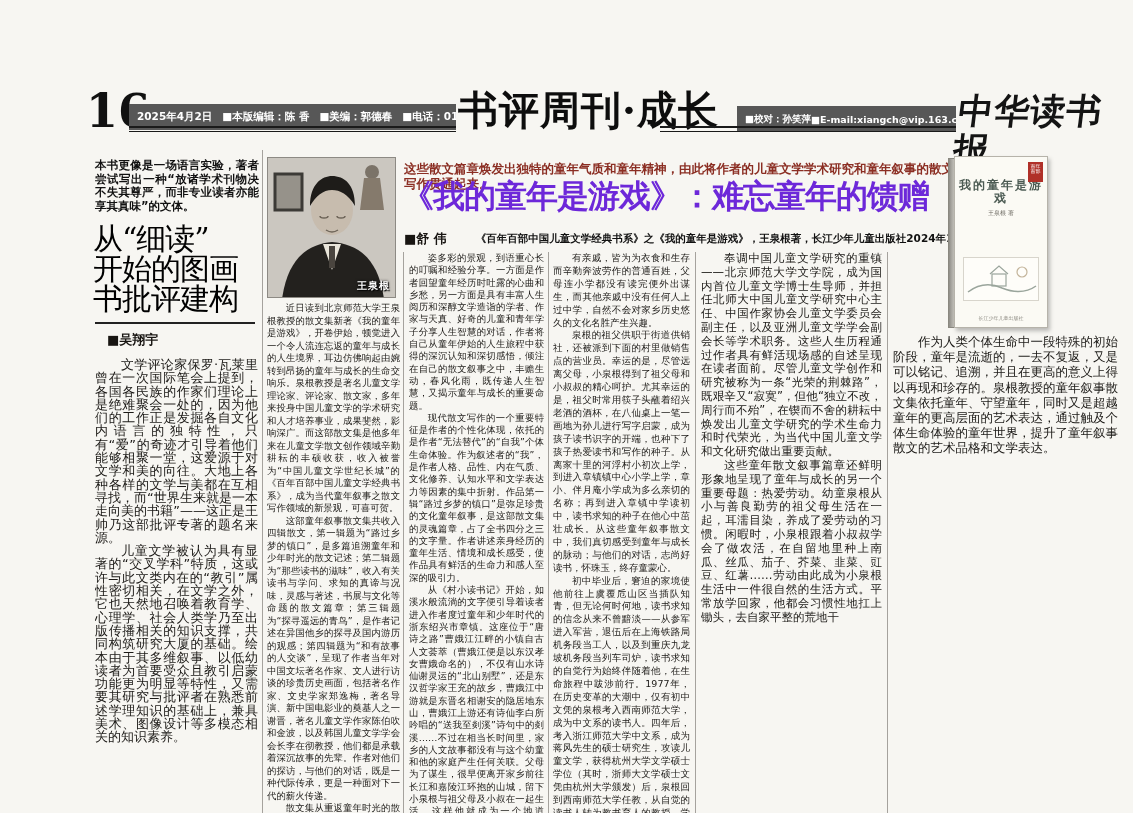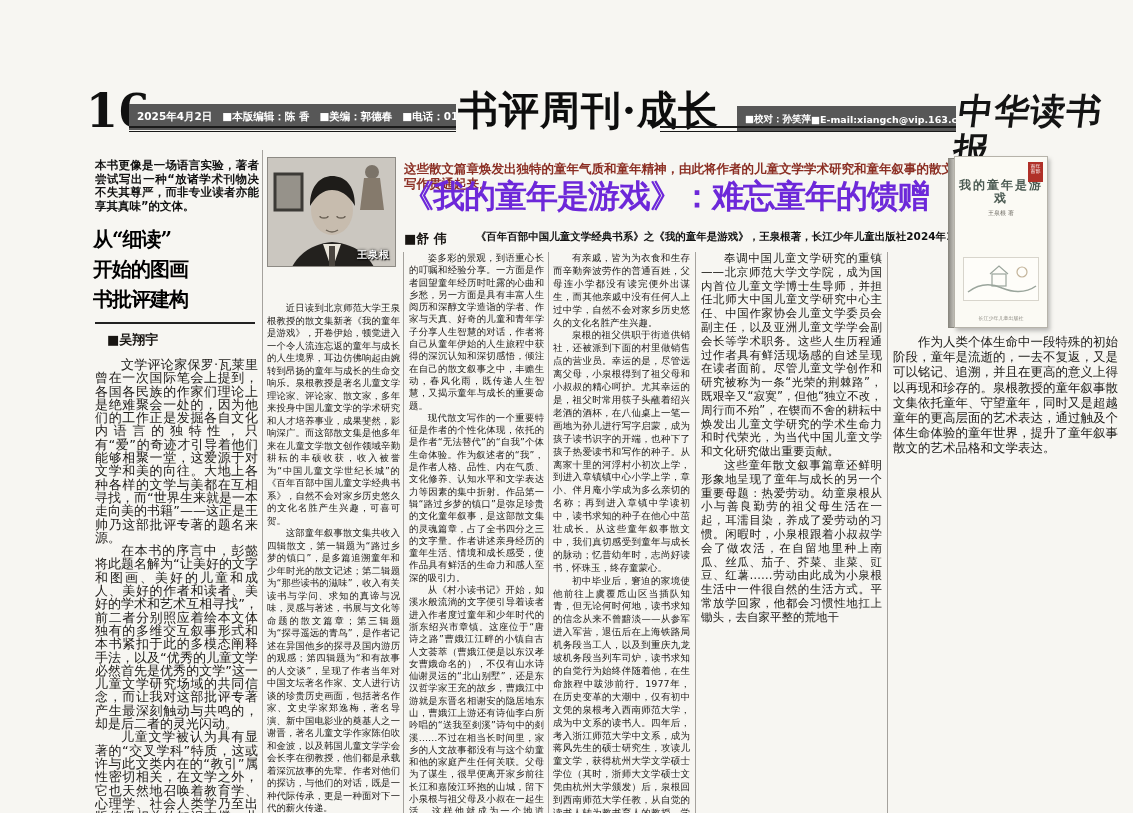--- a/index.html
+++ b/index.html
@@ -22,39 +22,39 @@
 .masthead{position:absolute;left:956px;top:92px;font-family:"DejaVu Serif","Liberation Serif",serif;
   font-weight:900;font-size:35px;line-height:1.1;transform:skewX(-7deg);letter-spacing:1px;color:#141414}
 
 
 .vline{position:absolute;width:1px;background:#a5a29d}
 
 
 .intro{position:absolute;left:95px;top:159px;width:164px;font-size:11.5px;line-height:13.6px;
   font-weight:700;text-align:justify;color:#111}
 .left-headline{position:absolute;left:93px;top:224px;width:170px;
-  font-family:"DejaVu Serif","Liberation Serif",serif;font-weight:700;
-  font-size:20px;line-height:30px;letter-spacing:-1px;color:#000}
+  font-family:"DejaVu Serif","Liberation Serif",serif;font-weight:400;
+  font-size:30px;line-height:30px;letter-spacing:-1px;color:#000}
 .byline-rule{position:absolute;left:95px;top:322px;width:160px;height:2px;background:#222}
 .left-byline{position:absolute;left:107px;top:331px;font-size:13px;font-weight:700}
 .left-body{position:absolute;left:95px;top:358px;width:163px;height:455px;
   font-size:13px;line-height:13.3px;text-align:justify;overflow:hidden;color:#1b1916}
 .left-body p{text-indent:2em}
 
 
-.photo{position:absolute;left:267px;top:157px;width:129px;height:110px;background:#15803d;
+.photo{position:absolute;left:267px;top:157px;width:129px;height:141px;background:#15803d;
   border:1px solid #8d8a84;overflow:hidden}
 .photo-caption{position:absolute;right:5px;bottom:4px;color:#fff;font-size:10px;font-weight:700;
   text-shadow:0 0 3px #000,1px 1px 1px #000;letter-spacing:1px}
 .kicker{position:absolute;left:404px;top:161px;width:556px;font-size:12.5px;line-height:1.2;
   font-weight:700;color:#8b2e23}
 .headline{position:absolute;left:402px;top:176px;width:556px;
   font-family:"DejaVu Serif","Liberation Serif",serif;font-weight:700;font-size:32px;
   line-height:1.25;letter-spacing:-1px;color:#6d28d9;white-space:nowrap}
-.byline-row{position:absolute;left:404px;top:230px;width:552px;display:flex;gap:29px;align-items:flex-start}
+.byline-row{position:absolute;left:404px;top:230px;width:552px;display:flex;gap:29px;align-items:center}
 .main-byline{font-size:13px;font-weight:700;white-space:nowrap}
 .bookinfo{font-size:10.5px;font-weight:700;white-space:nowrap;color:#111}
 
 
 .book{position:absolute;left:948px;top:156px;width:101px;height:174px}
 .book .spine{position:absolute;left:0;top:2px;width:7px;height:170px;
   background:linear-gradient(90deg,#8e8c86,#c6c4bd);border:1px solid #8a8880}
 .book .face{position:absolute;left:6px;top:0;width:94px;height:172px;background:#fbfaf4;
   border:1px solid #b6b3aa;box-shadow:2px 3px 4px rgba(0,0,0,.25)}
 .book .badge{position:absolute;top:5px;right:4px;width:15px;height:20px;background:#b03028;
@@ -110,21 +110,20 @@
   <h2 class="left-headline">
     <span>从“细读”</span><br>
     <span>开始的图画</span><br>
     <span>书批评建构</span>
   </h2>
   <div class="byline-rule"></div>
   <div class="left-byline">■吴翔宇</div>
 
   <div class="left-body">
     <p>文学评论家保罗·瓦莱里曾在一次国际笔会上提到，各国各民族的作家们理论上是绝难聚会一处的，因为他们的工作正是发掘各自文化内语言的独特性，只有“爱”的奇迹才引导着他们能够相聚一堂，这爱源于对文学和美的向往。大地上各种各样的文学与美都在互相寻找，而“世界生来就是一本走向美的书籍”——这正是王帅乃这部批评专著的题名来源。</p>
-    <p>在本书的序言中，彭懿将此题名解为“让美好的文字和图画、美好的儿童和成人、美好的作者和读者、美好的学术和艺术互相寻找”，前二者分别照应着绘本文体独有的多维交互叙事形式和本书紧扣于此的多模态阐释手法，以及“优秀的儿童文学必然首先是优秀的文学”这一儿童文学研究场域的共同信念，而让我对这部批评专著产生最深刻触动与共鸣的，却是后二者的灵光闪动。</p>
     <p>儿童文学被认为具有显著的“交叉学科”特质，这或许与此文类内在的“教引”属性密切相关，在文学之外，它也天然地召唤着教育学、心理学、社会人类学乃至出版传播相关的知识支撑，共同构筑研究大厦的基础。绘本由于其多维叙事、以低幼读者为首要受众且教引启蒙功能更为明显等特性，又需要其研究与批评者在熟悉前述学理知识的基础上，兼具美术、图像设计等多模态相关的知识素养。</p>
   </div>
 
   <div class="photo">
     <svg width="129" height="141" viewBox="0 0 129 141">
       <rect width="129" height="141" fill="#cbc7c0"></rect>
       <rect x="7" y="16" width="27" height="36" fill="#96928a" stroke="#3c3a36" stroke-width="3"></rect>
       <circle cx="104" cy="14" r="7" fill="#7b7368"></circle>
       <path d="M96,20 L112,20 L116,52 L92,52 Z" fill="#857a6c"></path>
       <path d="M14,141 C20,98 42,86 64,84 C88,86 110,98 116,141 Z" fill="#23211e"></path>
@@ -158,34 +157,34 @@
           <rect x="28" y="16" width="14" height="12" fill="none" stroke="#9aa59c" stroke-width="1.2"></rect>
           <path d="M26,16 L35,8 L44,16" fill="none" stroke="#9aa59c" stroke-width="1.2"></path>
           <circle cx="58" cy="14" r="5" fill="none" stroke="#c3b49a" stroke-width="1.2"></circle>
         </svg>
       </div>
       <div class="cover-pub">长江少年儿童出版社</div>
     </div>
   </div>
 
   <div class="bodycol c1">
-    <p>近日读到北京师范大学王泉根教授的散文集新著《我的童年是游戏》，开卷伊始，顿觉进入一个令人流连忘返的童年与成长的人生境界，耳边仿佛响起由婉转到昂扬的童年与成长的生命交响乐。泉根教授是著名儿童文学理论家、评论家、散文家，多年来投身中国儿童文学的学术研究和人才培养事业，成果斐然，影响深广。而这部散文集是他多年来在儿童文学散文创作领域辛勤耕耘的丰硕收获，收入被誉为“中国儿童文学世纪长城”的《百年百部中国儿童文学经典书系》，自然不会对家乡历史悠久的文化名胜产生兴趣，可喜可贺。</p>
+    <p>近日读到北京师范大学王泉根教授的散文集新著《我的童年是游戏》，开卷伊始，顿觉进入一个令人流连忘返的童年与成长的人生境界，耳边仿佛响起由婉转到昂扬的童年与成长的生命交响乐。泉根教授是著名儿童文学理论家、评论家、散文家，多年来投身中国儿童文学的学术研究和人才培养事业，成果斐然，影响深广。而这部散文集是他多年来在儿童文学散文创作领域辛勤耕耘的丰硕收获，收入被誉为“中国儿童文学世纪长城”的《百年百部中国儿童文学经典书系》，成为当代童年叙事之散文写作领域的新景观，可喜可贺。</p>
     <p>这部童年叙事散文集共收入四辑散文，第一辑题为“路过乡梦的镇口”，是多篇追溯童年和少年时光的散文记述；第二辑题为“那些读书的滋味”，收入有关读书与学问、求知的真谛与况味，灵感与著述，书展与文化等命题的散文篇章；第三辑题为“探寻遥远的青鸟”，是作者记述在异国他乡的探寻及国内游历的观感；第四辑题为“和有故事的人交谈”，呈现了作者当年对中国文坛著名作家、文人进行访谈的珍贵历史画面，包括著名作家、文史学家郑逸梅，著名导演、新中国电影业的奠基人之一谢晋，著名儿童文学作家陈伯吹和金波，以及韩国儿童文学学会会长李在彻教授，他们都是承载着深沉故事的先辈。作者对他们的探访，与他们的对话，既是一种代际传承，更是一种面对下一代的薪火传递。</p>
     <p>散文集从重返童年时光的散文叙事到回顾人生旅程重要阶段的心路历程，从呈现事业与人生之路多</p>
   </div>
 
   <div class="bodycol c2">
     <p>姿多彩的景观，到语重心长的叮嘱和经验分享。一方面是作者回望童年经历时吐露的心曲和乡愁，另一方面是具有丰富人生阅历和深醇文学造诣的学者、作家与天真、好奇的儿童和青年学子分享人生智慧的对话，作者将自己从童年伊始的人生旅程中获得的深沉认知和深切感悟，倾注在自己的散文叙事之中，丰赡生动，春风化雨，既传递人生智慧，又揭示童年与成长的重要命题。</p>
     <p>现代散文写作的一个重要特征是作者的个性化体现，依托的是作者“无法替代”的“自我”个体生命体验。作为叙述者的“我”，是作者人格、品性、内在气质、文化修养、认知水平和文学表达力等因素的集中折射。作品第一辑“路过乡梦的镇口”是弥足珍贵的文化童年叙事，是这部散文集的灵魂篇章，占了全书四分之三的文字量。作者讲述亲身经历的童年生活、情境和成长感受，使作品具有鲜活的生命力和感人至深的吸引力。</p>
     <p>从《村小读书记》开始，如溪水般流淌的文字便引导着读者进入作者度过童年和少年时代的浙东绍兴市章镇。这座位于“唐诗之路”曹娥江江畔的小镇自古人文荟萃（曹娥江便是以东汉孝女曹娥命名的），不仅有山水诗仙谢灵运的“北山别墅”，还是东汉哲学家王充的故乡，曹娥江中游就是东晋名相谢安的隐居地东山，曹娥江上游还有诗仙李白所吟唱的“送我至剡溪”诗句中的剡溪……不过在相当长时间里，家乡的人文故事都没有与这个幼童和他的家庭产生任何关联。父母为了谋生，很早便离开家乡前往长江和嘉陵江环抱的山城，留下小泉根与祖父母及小叔在一起生活，这样他就成为一个地道的“留守儿童”。父母、祖父母以及他所认识的故乡</p>
   </div>
 
   <div class="bodycol c3">
     <p>有亲戚，皆为为衣食和生存而辛勤奔波劳作的普通百姓，父母连小学都没有读完便外出谋生，而其他亲戚中没有任何人上过中学，自然不会对家乡历史悠久的文化名胜产生兴趣。</p>
-    <p>泉根的祖父供职于街道供销社，还被派到下面的村里做销售点的营业员。幸运的是，尽管远离父母，小泉根得到了祖父母和小叔叔的精心呵护。尤其幸运的是，祖父时常用筷子头蘸着绍兴老酒的酒杯，在八仙桌上一笔一画地为孙儿进行写字启蒙，成为孩子读书识字的开端，也种下了孩子热爱读书和写作的种子。从离家十里的河浮村小初次上学，到进入章镇镇中心小学上学，章小、伴月庵小学成为多么亲切的名称；再到进入章镇中学读初中，读书求知的种子在他心中茁壮成长。从这些童年叙事散文中，我们真切感受到童年与成长的脉动；忆昔幼年时，志尚好读书，怀珠玉，终存童蒙心。</p>
+    <p>泉根的祖父供职于街道供销社，还被派到下面的村里做销售点的营业员。幸运的是，尽管远离父母，小泉根得到了祖父母和小叔叔的精心呵护。尤其幸运的是，祖父时常用筷子头蘸着绍兴老酒的酒杯，在八仙桌上一笔一画地为孙儿进行写字启蒙，成为孩子读书识字的开端，也种下了孩子热爱读书和写作的种子。从离家十里的河浮村小初次上学，到进入章镇镇中心小学上学，章小、伴月庵小学成为多么亲切的名称；再到进入章镇中学读初中，读书求知的种子在他心中茁壮成长。从这些童年叙事散文中，我们真切感受到童年与成长的脉动；与他们的对话，志尚好读书，怀珠玉，终存童蒙心。</p>
     <p>初中毕业后，窘迫的家境使他前往上虞覆卮山区当插队知青，但无论何时何地，读书求知的信念从来不曾黯淡——从参军进入军营，退伍后在上海铁路局机务段当工人，以及到重庆九龙坡机务段当列车司炉，读书求知的自觉行为始终伴随着他，在生命旅程中跋涉前行。1977年，在历史变革的大潮中，仅有初中文凭的泉根考入西南师范大学，成为中文系的读书人。四年后，考入浙江师范大学中文系，成为蒋风先生的硕士研究生，攻读儿童文学，获得杭州大学文学硕士学位（其时，浙师大文学硕士文凭由杭州大学颁发）后，泉根回到西南师范大学任教，从自觉的读书人转为教书育人的教授、学者。再后</p>
   </div>
 
   <div class="bodycol c4">
     <p>奉调中国儿童文学研究的重镇——北京师范大学文学院，成为国内首位儿童文学博士生导师，并担任北师大中国儿童文学研究中心主任、中国作家协会儿童文学委员会副主任，以及亚洲儿童文学学会副会长等学术职务。这些人生历程通过作者具有鲜活现场感的自述呈现在读者面前。尽管儿童文学创作和研究被称为一条“光荣的荆棘路”，既艰辛又“寂寞”，但他“独立不改，周行而不殆”，在锲而不舍的耕耘中焕发出儿童文学研究的学术生命力和时代荣光，为当代中国儿童文学和文化研究做出重要贡献。</p>
     <p>这些童年散文叙事篇章还鲜明形象地呈现了童年与成长的另一个重要母题：热爱劳动。幼童泉根从小与善良勤劳的祖父母生活在一起，耳濡目染，养成了爱劳动的习惯。闲暇时，小泉根跟着小叔叔学会了做农活，在自留地里种上南瓜、丝瓜、茄子、芥菜、韭菜、豇豆、红薯……劳动由此成为小泉根生活中一件很自然的生活方式。平常放学回家，他都会习惯性地扛上锄头，去自家平整的荒地干</p>
   </div>
 
   <div class="bodycol c5">
     <p>作为人类个体生命中一段特殊的初始阶段，童年是流逝的，一去不复返，又是可以铭记、追溯，并且在更高的意义上得以再现和珍存的。泉根教授的童年叙事散文集依托童年、守望童年，同时又是超越童年的更高层面的艺术表达，通过触及个体生命体验的童年世界，提升了童年叙事散文的艺术品格和文学表达。</p>

